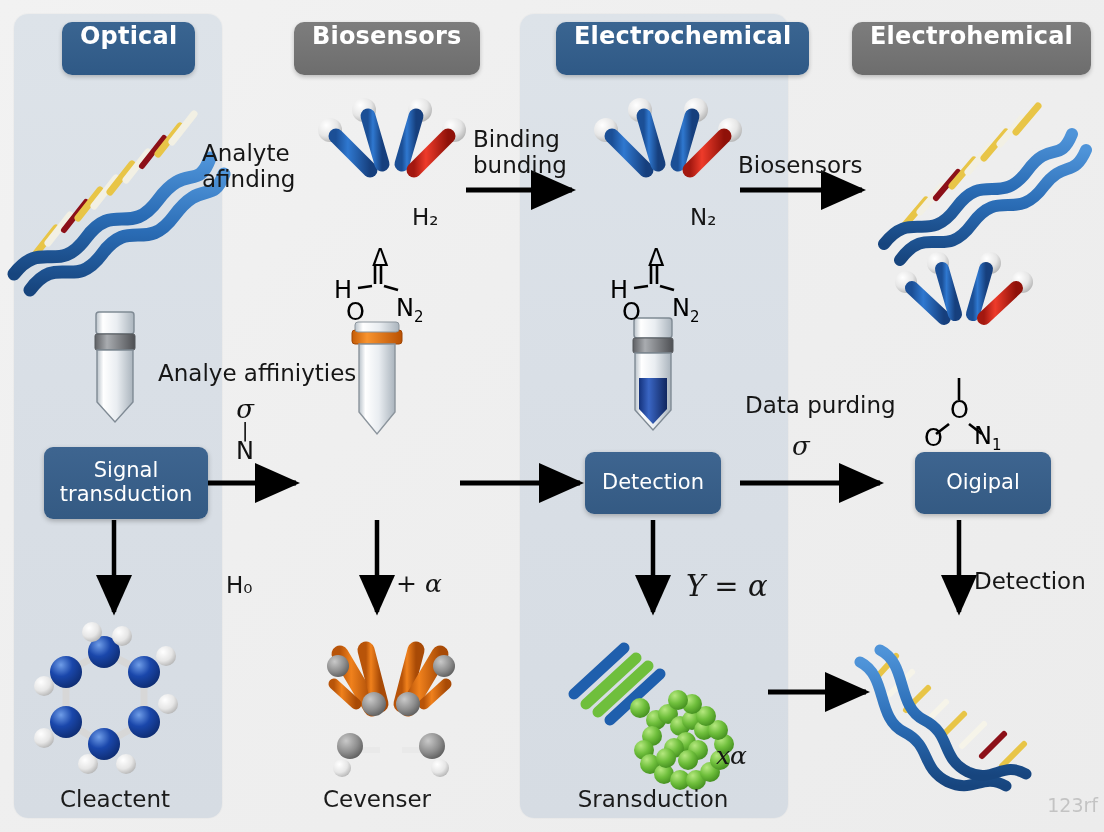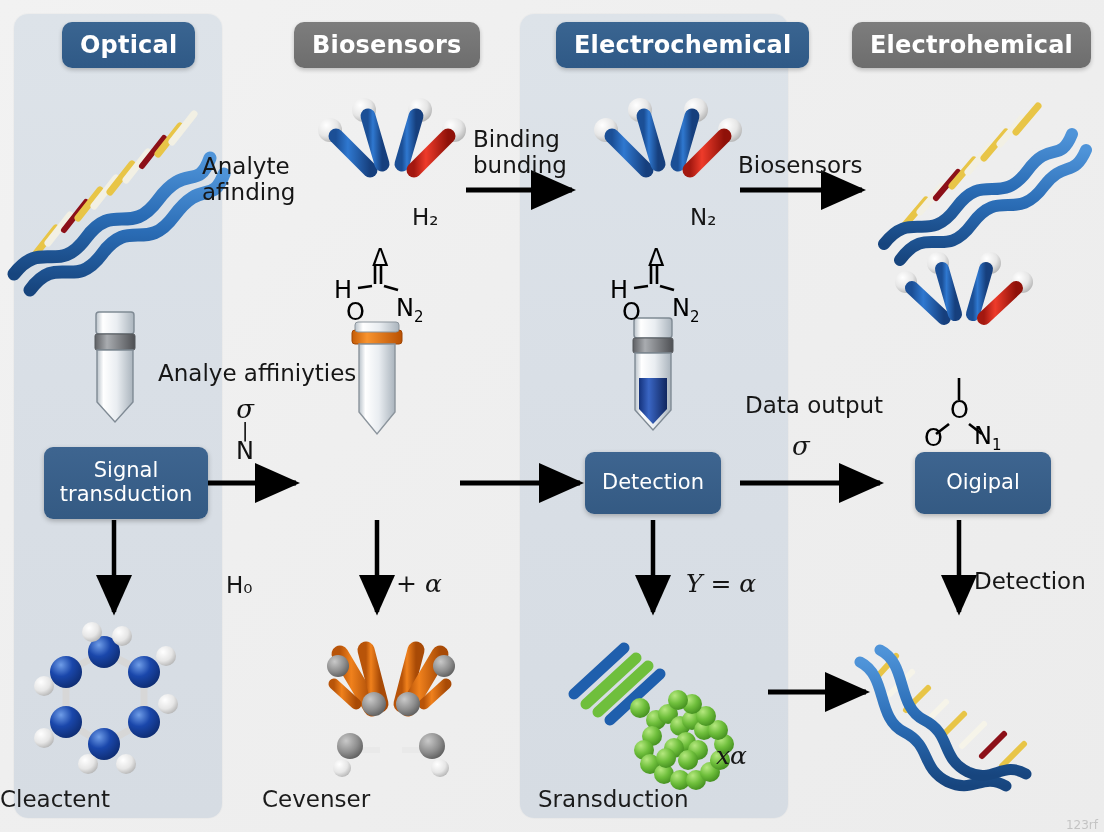--- a/index.html
+++ b/index.html
@@ -25,23 +25,22 @@
     background: linear-gradient(180deg, #dde3e9 0%, #d9dfe6 45%, #d6dce3 100%);
     box-shadow: 0 0 0 1px rgba(0,0,0,0.02);
   }
   .panel.p1 { left: 14px;  width: 208px; }
   .panel.p3 { left: 520px; width: 268px; }
 
   
   .pill {
     position: absolute;
     display: flex;
-    align-items: center;
     justify-content: center;
-    height: 46px;
+    height: 53px;
     border-radius: 10px;
     color: #ffffff;
     font-weight: bold;
     font-size: 24px;
     letter-spacing: .2px;
     box-shadow: 0 2px 4px rgba(0,0,0,0.22);
     white-space: nowrap;
     padding: 0 18px;
   }
   .pill.blue { background: linear-gradient(180deg,#3a6591 0%, #2f5986 100%); }
@@ -71,42 +70,42 @@
     font-size: 23px;
     line-height: 1.15;
     white-space: pre-line;
   }
   .ital { font-family: "DejaVu Serif", "Liberation Serif", serif; font-style: italic; }
 
   .caption {
     position: absolute;
     color: #1b1b1b;
     font-size: 23px;
-    text-align: left;
+    text-align: center;
     white-space: nowrap;
   }
 
   
   .chem {
     position: absolute;
     font-family: "DejaVu Sans", "Liberation Sans", sans-serif;
     color: #000;
   }
   .chem .a { position: absolute; font-size: 24px; }
   .chem .sub { font-size: 15px; vertical-align: sub; }
 
   .sigN { position: absolute; text-align: center; color:#111; }
   .sigN .s1 { font-family:"DejaVu Serif","Liberation Serif",serif; font-style: italic; font-size: 26px; display:block; line-height:1; }
   .sigN .s2 { font-size: 20px; display:block; line-height:.8; }
   .sigN .s3 { font-size: 24px; display:block; line-height:1.1; }
 
   .wm {
     position: absolute;
-    right: 6px; bottom: 0;
-    font-size: 12px;
+    right: 6px; bottom: 16px;
+    font-size: 19px;
     color: rgba(120,120,120,0.35);
   }
 </style>
 </head>
 <body>
 
 <div id="canvas">
 
   <div class="panel p1"></div>
   <div class="panel p3"></div>
@@ -417,42 +416,42 @@
     <span>Signal
 transduction</span>
   </div>
   <div class="pbox" style="left:585px; top:452px; width:136px; height:62px;">
     <span>Detection</span>
   </div>
   <div class="pbox" style="left:915px; top:452px; width:136px; height:62px;">
     <span>Oigipal</span>
   </div>
 
-  <div class="txt" style="left:202px; top:153px;">Analyte
+  <div class="txt" style="left:202px; top:140px;">Analyte
 afinding</div>
 
   <div class="txt" style="left:473px; top:126px;">Binding
 bunding</div>
 
   <div class="txt" style="left:738px; top:152px;">Biosensors</div>
 
   <div class="txt" style="left:158px; top:360px;">Analye affiniyties</div>
 
   <div class="sigN" style="left:225px; top:396px; width:40px;">
     <span class="s1">σ</span>
     <span class="s2">|</span>
     <span class="s3">N</span>
   </div>
 
-  <div class="txt" style="left:745px; top:392px;">Data output</div>
+  <div class="txt" style="left:745px; top:392px;">Data purding</div>
   <div class="txt ital" style="left:792px; top:432px; font-size:26px;">σ</div>
 
   <div class="txt" style="left:226px; top:572px;">H₀</div>
   <div class="txt ital" style="left:396px; top:570px; font-size:25px;">+ α</div>
-  <div class="txt ital" style="left:686px; top:570px; font-size:25px;">Y = α</div>
+  <div class="txt ital" style="left:686px; top:570px; font-size:29px;">Y = α</div>
   <div class="txt" style="left:974px; top:568px;">Detection</div>
 
   <div class="txt" style="left:412px; top:204px;">H₂</div>
   <div class="txt" style="left:690px; top:204px;">N₂</div>
 
   <div class="txt ital" style="left:716px; top:742px; font-size:25px;">xα</div>
 
   <div class="chem" style="left:330px; top:244px; width:100px; height:70px;">
     <span class="a" style="left:42px; top:0px;">Δ</span>
     <span class="a" style="left:4px; top:32px;">H</span>

